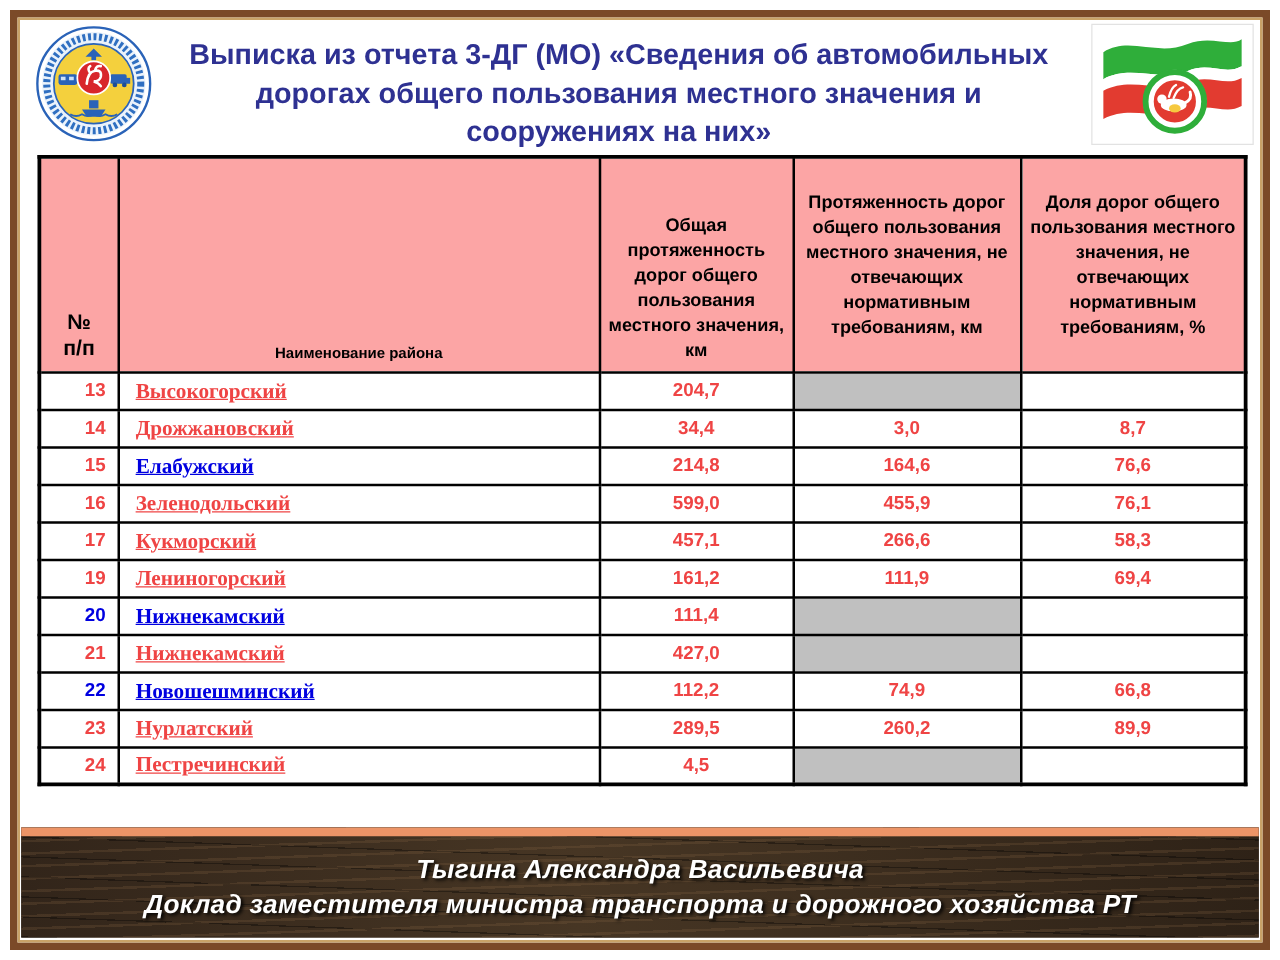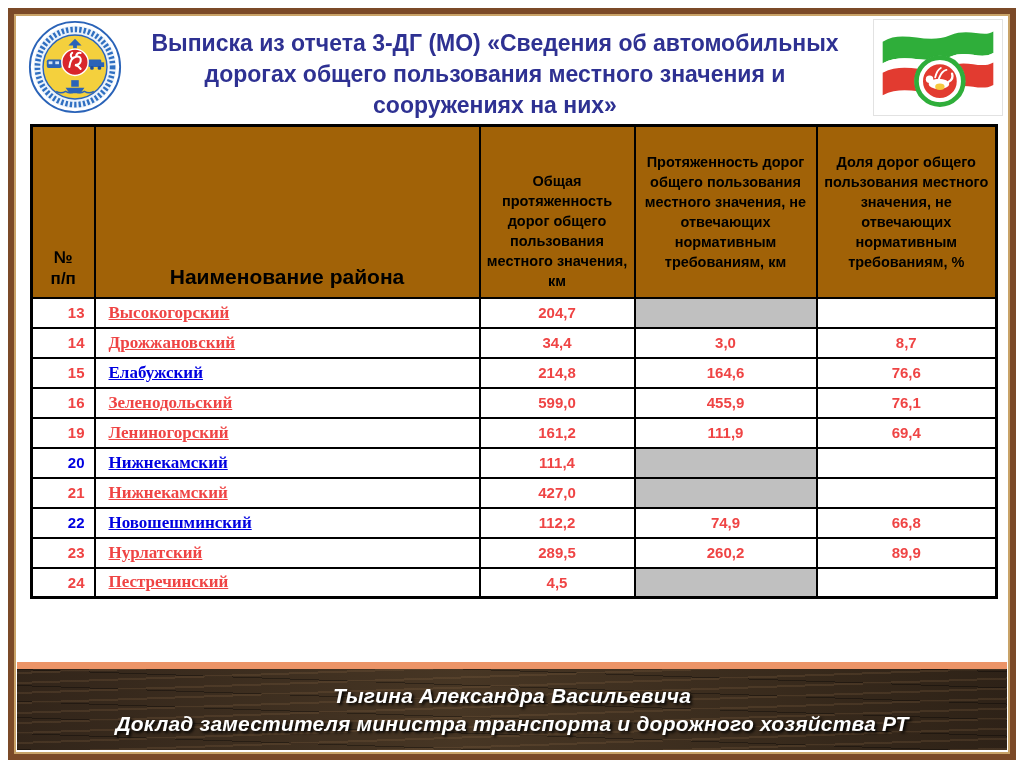--- a/index.html
+++ b/index.html
@@ -19,26 +19,26 @@
     color:var(--title-blue,#2E3192); letter-spacing:0;
   }
   .flag-box { width:128px; flex:0 0 128px; height:95px; background:#fff;
               box-shadow:0 0 0 1px #e2e2e2; display:flex; align-items:center; justify-content:center; }
 
   
   table.roads { border-collapse:collapse; table-layout:fixed; width:965px;
                 margin:6px 0 0 14px; border:3px solid #000; }
   .roads th, .roads td { border:2px solid #000; overflow:hidden; }
   .roads thead th {
-    font-weight:bold; text-align:center; background:#a16207; color:#000;
+    font-weight:bold; text-align:center; background:#fca5a5; color:#000;
     white-space:pre-line;
   }
   .roads thead tr { height:172px; }
   th.h-num  { font-size:17px; vertical-align:bottom; padding-bottom:8px; line-height:21px; }
-  th.h-name { font-size:21px; vertical-align:bottom; padding-bottom:8px; }
+  th.h-name { font-size:12px; vertical-align:bottom; padding-bottom:8px; }
   th.h-total{ font-size:14.5px; vertical-align:bottom; padding-bottom:6px; line-height:20px; }
   th.h-sub, th.h-share { font-size:14.5px; vertical-align:middle; line-height:20px; padding:2px 6px; }
   .roads tbody tr { height:30px; }
   .roads td { vertical-align:middle; font-weight:bold; font-size:16px; color:#ef4444; }
   td.c-num  { text-align:right; padding-right:9px; font-size:15px; }
   td.c-name { font-family:"Liberation Serif", serif; font-size:17px; text-align:left; padding-left:13px;text-decoration:underline; }
   td.c-val  { text-align:center; font-size:15px; }
   td.blue   { color:var(--district-blue,#0000E0); }
   td.gray   { background:var(--gray-cell,#C0C0C0); }
 
@@ -163,20 +163,27 @@
   </tr>
 
   <tr>
     <td class="c-num">16</td>
     <td class="c-name">Зеленодольский</td>
     <td class="c-val">599,0</td>
     <td class="c-val">455,9</td>
     <td class="c-val">76,1</td>
   </tr>
 
+  <tr>
+    <td class="c-num">17</td>
+    <td class="c-name">Кукморский</td>
+    <td class="c-val">457,1</td>
+    <td class="c-val">266,6</td>
+    <td class="c-val">58,3</td>
+  </tr>
 
 
   <tr>
     <td class="c-num">19</td>
     <td class="c-name">Лениногорский</td>
     <td class="c-val">161,2</td>
     <td class="c-val">111,9</td>
     <td class="c-val">69,4</td>
   </tr>
 

